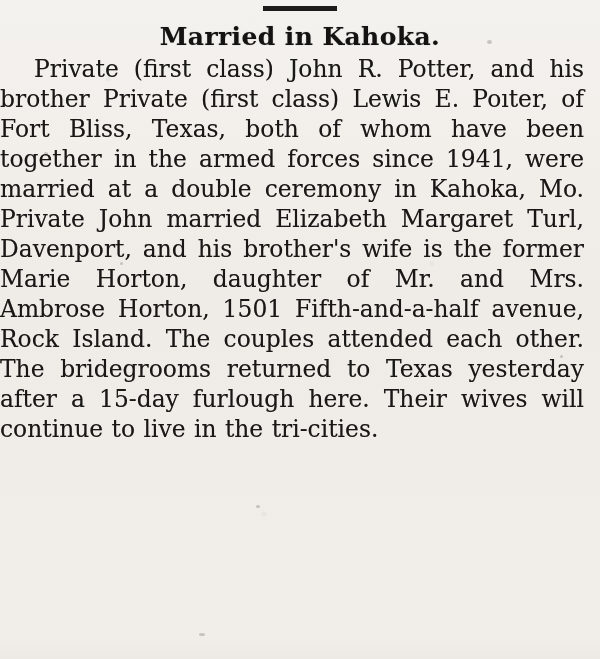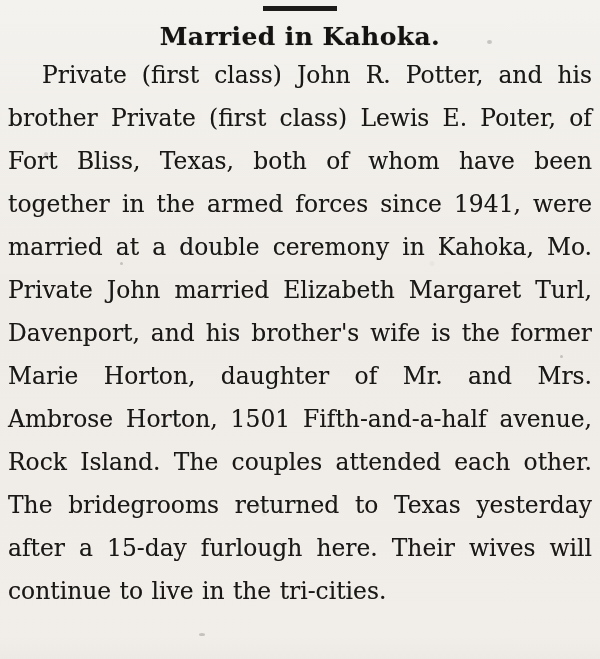--- a/index.html
+++ b/index.html
@@ -41,25 +41,25 @@
     font-family: "DejaVu Serif", serif;
     font-weight: bold;
     font-size: 25px;
     letter-spacing: 0.4px;
     color: #141312;
     text-shadow: 0 0 1px rgba(20,19,18,0.35);
   }
   .body-text {
     position: absolute;
     top: 54px;
-    left: 8px;
+    left: 0;
     width: 584px;
     font-family: "DejaVu Serif", serif;
     font-size: 23.4px;
-    line-height: 43px;
+    line-height: 30px;
     color: #191816;
     text-align: justify;
     text-align-last: left;
     word-spacing: 1px;
     text-shadow: 0 0 0.6px rgba(25,24,22,0.4);
   }
   .body-text .indent {
     display: inline-block;
     width: 34px;
   }

